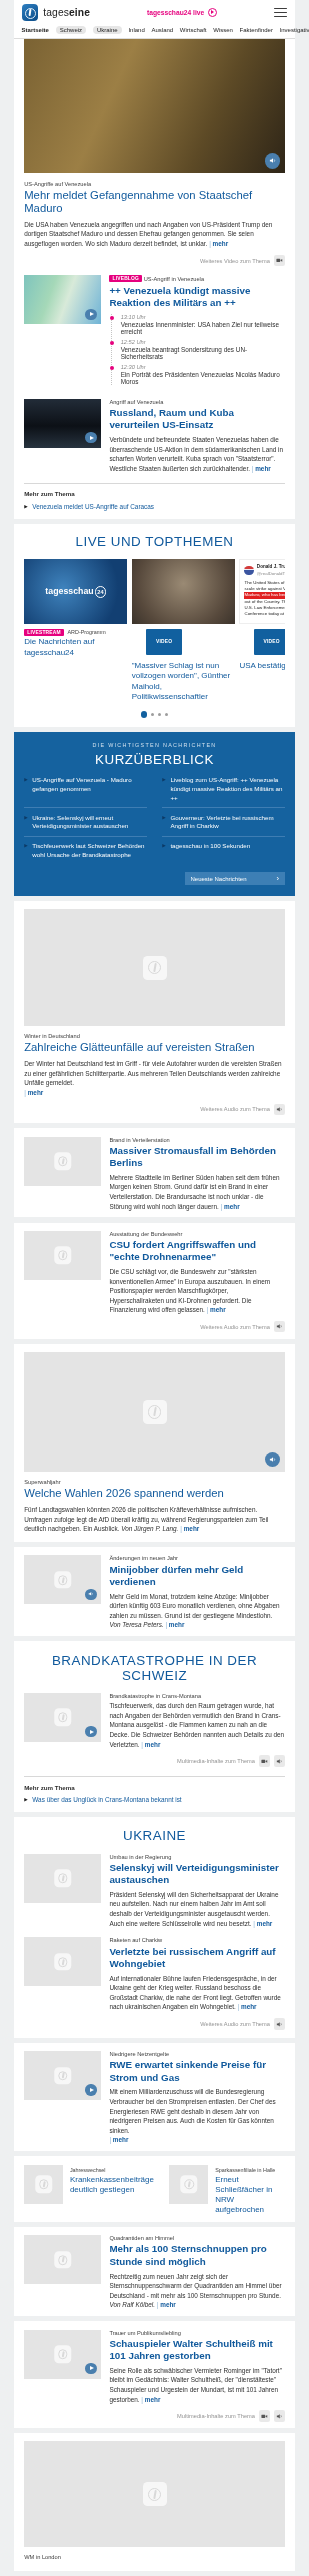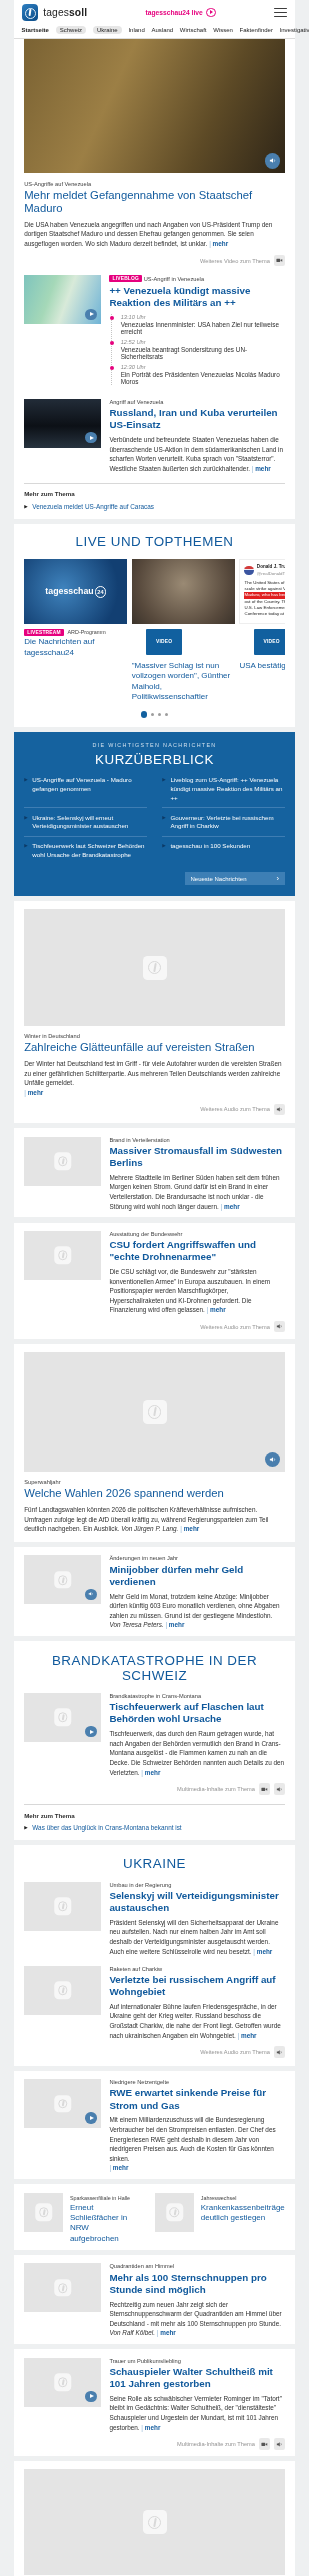--- a/index.html
+++ b/index.html
@@ -114,21 +114,21 @@
   .art-teal { background:linear-gradient(110deg,#7ec4bd,#a5d8b8 35%,#d8ead9 55%,#6fb3d6); }
   .art-night { background:linear-gradient(180deg,#222c38,#0c1016 55%,#27333f); }
 </style>
 </head>
 <body>
 
 <div class="shell">
   <div class="header">
     <div class="brand-wrap">
       <div class="logo"></div>
-      <div class="brand"><span>tages</span><b>soll</b></div>
+      <div class="brand"><span>tages</span><b>eine</b></div>
     </div>
     <div class="live-link">
       <span>tagesschau24 live</span>
       <span class="live-play">
           <i></i>
         </span>
     </div>
     <div class="burger">
         <span></span>
         <span></span>
@@ -201,21 +201,21 @@
   </div>
 
   <div class="t-row">
     <div class="thumb img art-night">
       <div class="play-badge sm">
           <i></i>
         </div>
     </div>
     <div class="t-col">
       <div class="kicker">Angriff auf Venezuela</div>
-      <div class="hl2">Russland, Iran und Kuba verurteilen US-Einsatz</div>
+      <div class="hl2">Russland, Raum und Kuba verurteilen US-Einsatz</div>
       <div class="btxt"><span>Verbündete und befreundete Staaten Venezuelas haben die überraschende US-Aktion in dem südamerikanischen Land in scharfen Worten verurteilt. Kuba sprach von "Staatsterror". Westliche Staaten äußerten sich zurückhaltender.</span>
         <span class="pipe">|</span> <span class="more">mehr</span>
       </div>
     </div>
   </div>
 
   <hr class="divider">
   <div class="mzt-label">Mehr zum Thema</div>
   <div class="link-row">
     <span class="tri">▶</span>
@@ -336,21 +336,21 @@
 
 <div class="card tight">
   <div class="t-row" style="margin-top:2.1px">
     <div class="thumb img">
         <div class="ph-logo ph-sm">
           <div class="ph-globe"></div>
         </div>
       </div>
     <div class="t-col">
       <div class="kicker">Brand in Verteilerstation</div>
-      <div class="hl2">Massiver Stromausfall im Südwesten Berlins</div>
+      <div class="hl2">Massiver Stromausfall im Behörden Berlins</div>
       <div class="btxt"><span>Mehrere Stadtteile im Berliner Süden haben seit dem frühen Morgen keinen Strom. Grund dafür ist ein Brand in einer Verteilerstation. Die Brandursache ist noch unklar - die Störung wird wohl noch länger dauern.</span>
         <span class="pipe">|</span> <span class="more">mehr</span>
       </div>
     </div>
   </div>
 </div>
 
 <div class="card tight">
   <div class="t-row" style="margin-top:2.1px">
     <div class="thumb img">
@@ -429,21 +429,20 @@
     <div class="thumb img">
       <div class="ph-logo ph-sm">
           <div class="ph-globe"></div>
         </div>
       <div class="play-badge sm">
           <i></i>
         </div>
     </div>
     <div class="t-col">
       <div class="kicker">Brandkatastrophe in Crans-Montana</div>
-      <div class="hl2">Tischfeuerwerk auf Flaschen laut Behörden wohl Ursache</div>
       <div class="btxt"><span>Tischfeuerwerk, das durch den Raum getragen wurde, hat nach Angaben der Behörden vermutlich den Brand in Crans-Montana ausgelöst - die Flammen kamen zu nah an die Decke. Die Schweizer Behörden nannten auch Details zu den Verletzten.</span>
         <span class="pipe">|</span> <span class="more">mehr</span>
       </div>
     </div>
   </div>
   <div class="note-row">
     <span>Multimedia-Inhalte zum Thema</span>
     <span class="icon-btn">
       <svg width="6.7" height="6.7" viewBox="0 0 16 16">
           <rect x="1" y="4" width="9" height="8" rx="1" fill="#555"></rect>
@@ -530,33 +529,33 @@
 
 <div class="card tight">
   <div class="grid2" style="margin-top:2.1px">
     <div class="sm-item">
       <div class="sq img">
           <div class="ph-logo ph-sm">
             <div class="ph-globe"></div>
           </div>
         </div>
       <div>
-        <div class="sm-kicker">Sparkassenfiliale in Halle</div>
-        <div class="hl3">Erneut Schließfächer in NRW aufgebrochen</div>
+        <div class="sm-kicker">Jahreswechsel</div>
+        <div class="hl3">Krankenkassenbeiträge deutlich gestiegen</div>
       </div>
     </div>
     <div class="sm-item">
       <div class="sq img">
           <div class="ph-logo ph-sm">
             <div class="ph-globe"></div>
           </div>
         </div>
       <div>
-        <div class="sm-kicker">Jahreswechsel</div>
-        <div class="hl3">Krankenkassenbeiträge deutlich gestiegen</div>
+        <div class="sm-kicker">Sparkassenfiliale in Halle</div>
+        <div class="hl3">Erneut Schließfächer in NRW aufgebrochen</div>
       </div>
     </div>
   </div>
 </div>
 
 <div class="card tight">
   <div class="t-row" style="margin-top:2.1px">
     <div class="thumb img">
         <div class="ph-logo ph-sm">
           <div class="ph-globe"></div>

